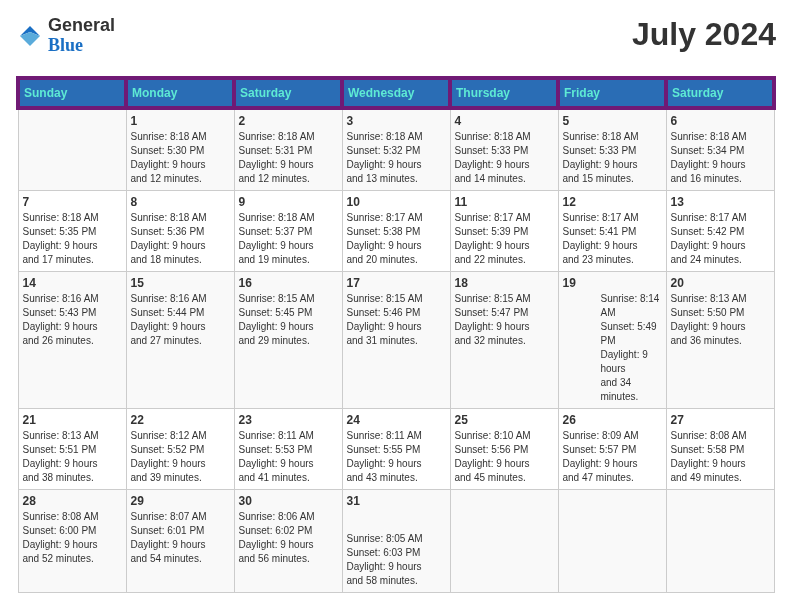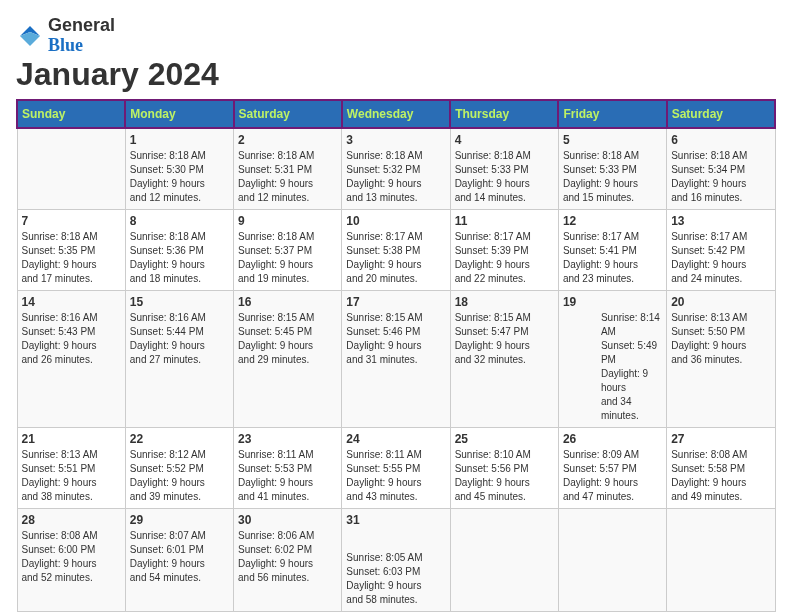--- a/index.html
+++ b/index.html
@@ -7,22 +7,21 @@
       font-family: Arial, sans-serif;
       background: #fff;
       width: 792px;
       min-height: 612px;
       padding: 16px;
     }
     .header {
       display: flex;
       justify-content: space-between;
       align-items: flex-start;
-      margin-bottom: 6px;
-      flex-direction: column;
+      margin-bottom: 20px;
     }
     .logo {
       display: flex;
       align-items: center;
       gap: 4px;
     }
     .logo-text {
       font-size: 18px;
       font-weight: bold;
       color: #333;
@@ -48,26 +47,26 @@
       font-size: 14px;
       color: #555;
     }
     table {
       width: 100%;
       border-collapse: collapse;
       font-size: 11px;
     }
     thead tr th {
       background-color: #2a6db5;
-      color: #bef264;
+      color: #5eead4;
       padding: 6px 4px;
       text-align: left;
       font-size: 12px;
       font-weight: bold;
-      border: 2px solid #701a75;
+      border: 4px solid #701a75;
     }
     tbody tr td {
       border: 1px solid #ccc;
       vertical-align: top;
       padding: 4px;
       height: 80px;
       width: 14.28%;
       color: #333;
       font-size: 10.5px;
     }
@@ -99,21 +98,21 @@
     <svg class="logo-icon" viewBox="0 0 28 28">
       <polygon points="14,4 24,14 14,10 4,14" fill="#1a6fc4"></polygon>
       <polygon points="14,10 24,14 14,24 4,14" fill="#5aabdb"></polygon>
     </svg>
     <div class="logo-text">
       <div>General</div>
       <div><span>Blue</span></div>
     </div>
   </div>
   <div class="title-area">
-    <div class="month-title">January 2024</div>
+    <div class="month-title">July 2024</div>
   </div>
 </div>
 
 <table>
   <thead>
     <tr>
     <th>Sunday</th>
         <th>Monday</th>
         <th>Saturday</th>
         <th>Wednesday</th>

